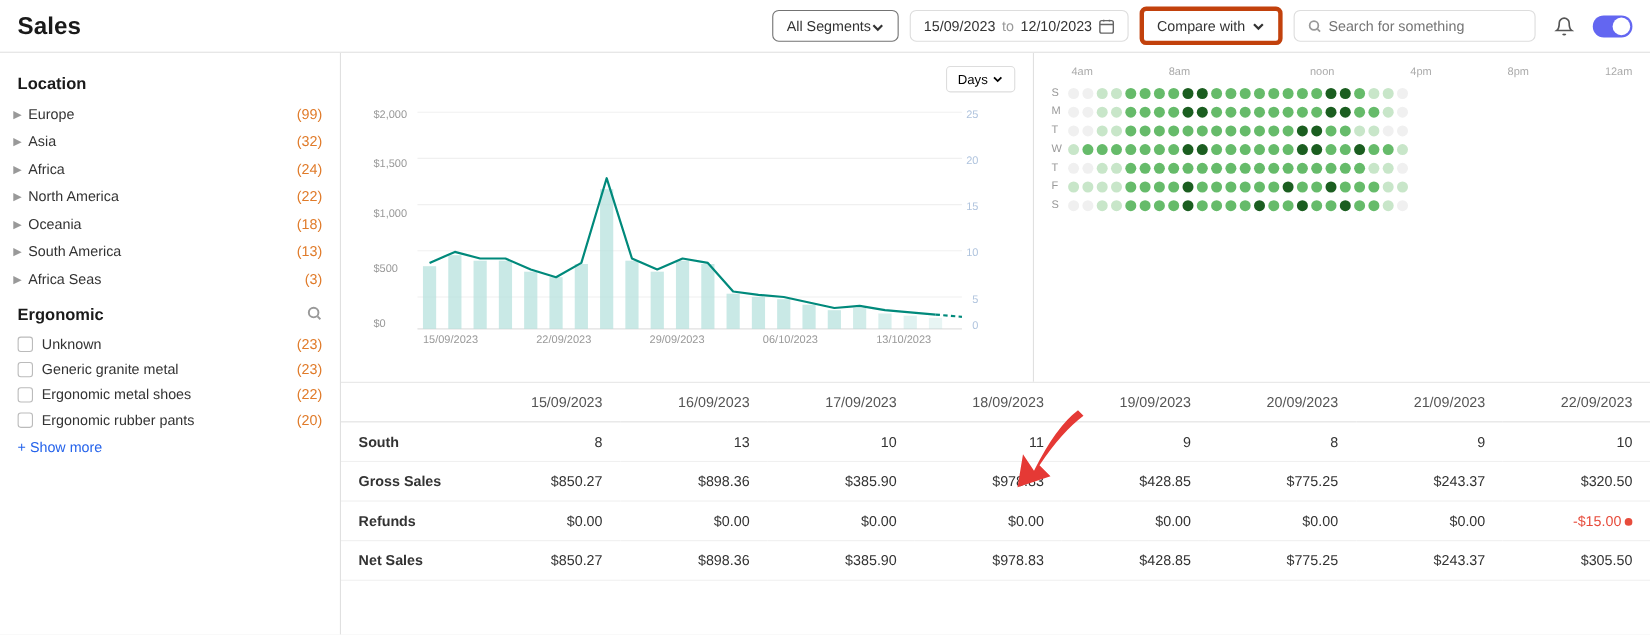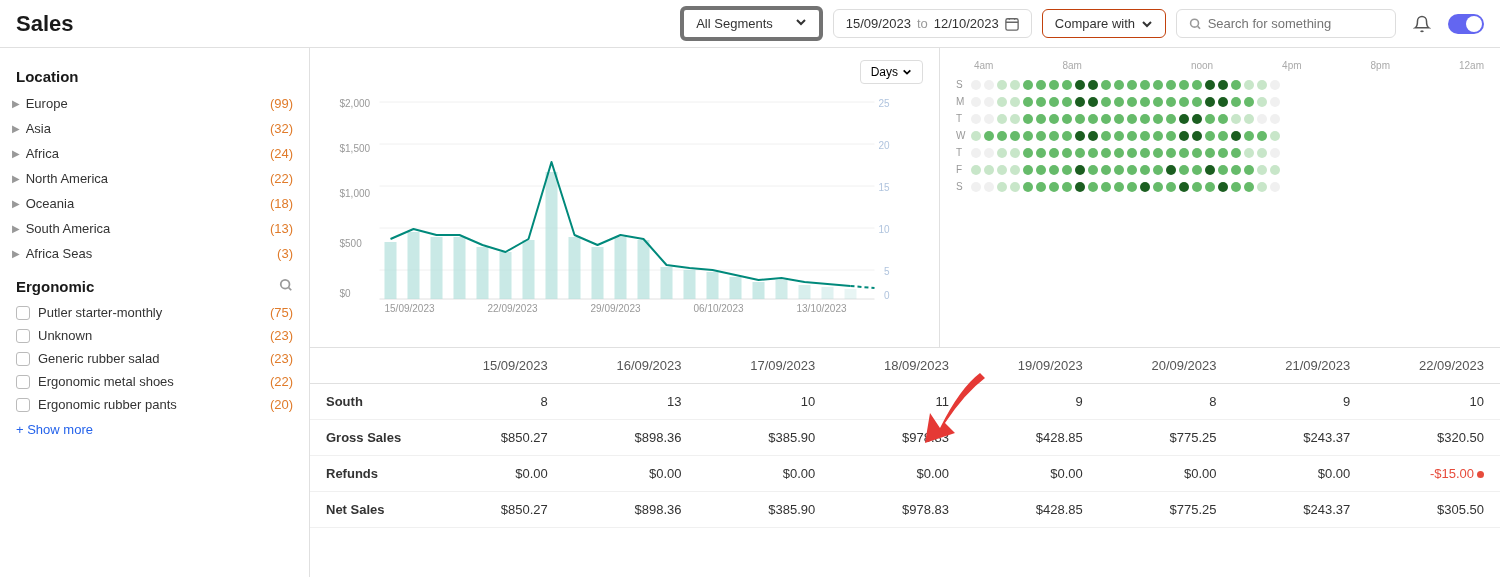--- a/index.html
+++ b/index.html
@@ -3,24 +3,24 @@
   <meta charset="utf-8">
   <style>
     * { box-sizing: border-box; margin: 0; padding: 0; }
     body { font-family: -apple-system, BlinkMacSystemFont, 'Segoe UI', sans-serif; font-size: 13px; background: #f5f5f5; color: #333; }
     
     
     .header { display: flex; align-items: center; padding: 8px 16px; background: #fff; border-bottom: 1px solid #e0e0e0; gap: 12px; height: 48px; }
     .page-title { font-size: 22px; font-weight: 700; color: #1a1a1a; margin-right: auto; }
     .header-controls { display: flex; align-items: center; gap: 10px; }
     
-    .dropdown-btn { display: flex; align-items: flex-start; gap: 22px; padding: 6px 12px; border: 4px solid #737373; border-radius: 6px; background: #fff; cursor: pointer; font-size: 13px; color: #333; }
+    .dropdown-btn { display: flex; align-items: flex-end; gap: 0; padding: 6px 12px; border: 1px solid #737373; border-radius: 6px; background: #fff; cursor: pointer; font-size: 13px; color: #333; }
     .dropdown-btn svg { width: 12px; height: 12px; }
     .date-range-btn { display: flex; align-items: center; gap: 6px; padding: 6px 12px; border: 1px solid #ddd; border-radius: 6px; background: #fff; cursor: pointer; font-size: 13px; color: #333; }
-    .compare-btn { display: flex; align-items: center; gap: 6px; padding: 6px 12px; border: 1px solid #c2410c; border-radius: 6px; background: #fff; cursor: pointer; font-size: 13px; color: #333; }
+    .compare-btn { display: flex; align-items: center; gap: 6px; padding: 6px 12px; border: 4px solid #c2410c; border-radius: 6px; background: #fff; cursor: pointer; font-size: 13px; color: #333; }
     .search-box { display: flex; align-items: center; gap: 6px; padding: 6px 12px; border: 1px solid #ddd; border-radius: 6px; background: #fff; width: 220px; }
     .search-box input { border: none; outline: none; font-size: 13px; color: #999; width: 100%; background: transparent; }
     .bell-icon { width: 32px; height: 32px; display: flex; align-items: center; justify-content: center; cursor: pointer; }
     .toggle { width: 36px; height: 20px; background: #6366f1; border-radius: 10px; cursor: pointer; position: relative; }
     .toggle::after { content: ''; position: absolute; width: 16px; height: 16px; background: #fff; border-radius: 50%; top: 2px; right: 2px; }
     
     
     .main { display: flex; height: calc(577px - 48px); overflow: hidden; }
     
     
@@ -160,31 +160,26 @@
         <span class="search-icon-sm">
           <svg width="14" height="14" viewBox="0 0 16 16" fill="none" stroke="#999" stroke-width="2">
               <circle cx="7" cy="7" r="5"></circle>
               <path d="M11 11l3 3"></path>
             </svg>
         </span>
       </div>
 
       <div class="product-item">
         <div class="product-checkbox"></div>
-        <span class="product-name">Putler starter-monthly</span>
-        <span class="product-count">(75)</span>
+        <span class="product-name">Unknown</span>
+        <span class="product-count">(23)</span>
       </div>
       <div class="product-item">
         <div class="product-checkbox"></div>
-        <span class="product-name">Unknown</span>
-        <span class="product-count">(23)</span>
-      </div>
-      <div class="product-item">
-        <div class="product-checkbox"></div>
-        <span class="product-name">Generic rubber salad</span>
+        <span class="product-name">Generic granite metal</span>
         <span class="product-count">(23)</span>
       </div>
       <div class="product-item">
         <div class="product-checkbox"></div>
         <span class="product-name">Ergonomic metal shoes</span>
         <span class="product-count">(22)</span>
       </div>
       <div class="product-item">
         <div class="product-checkbox"></div>
         <span class="product-name">Ergonomic rubber pants</span>

